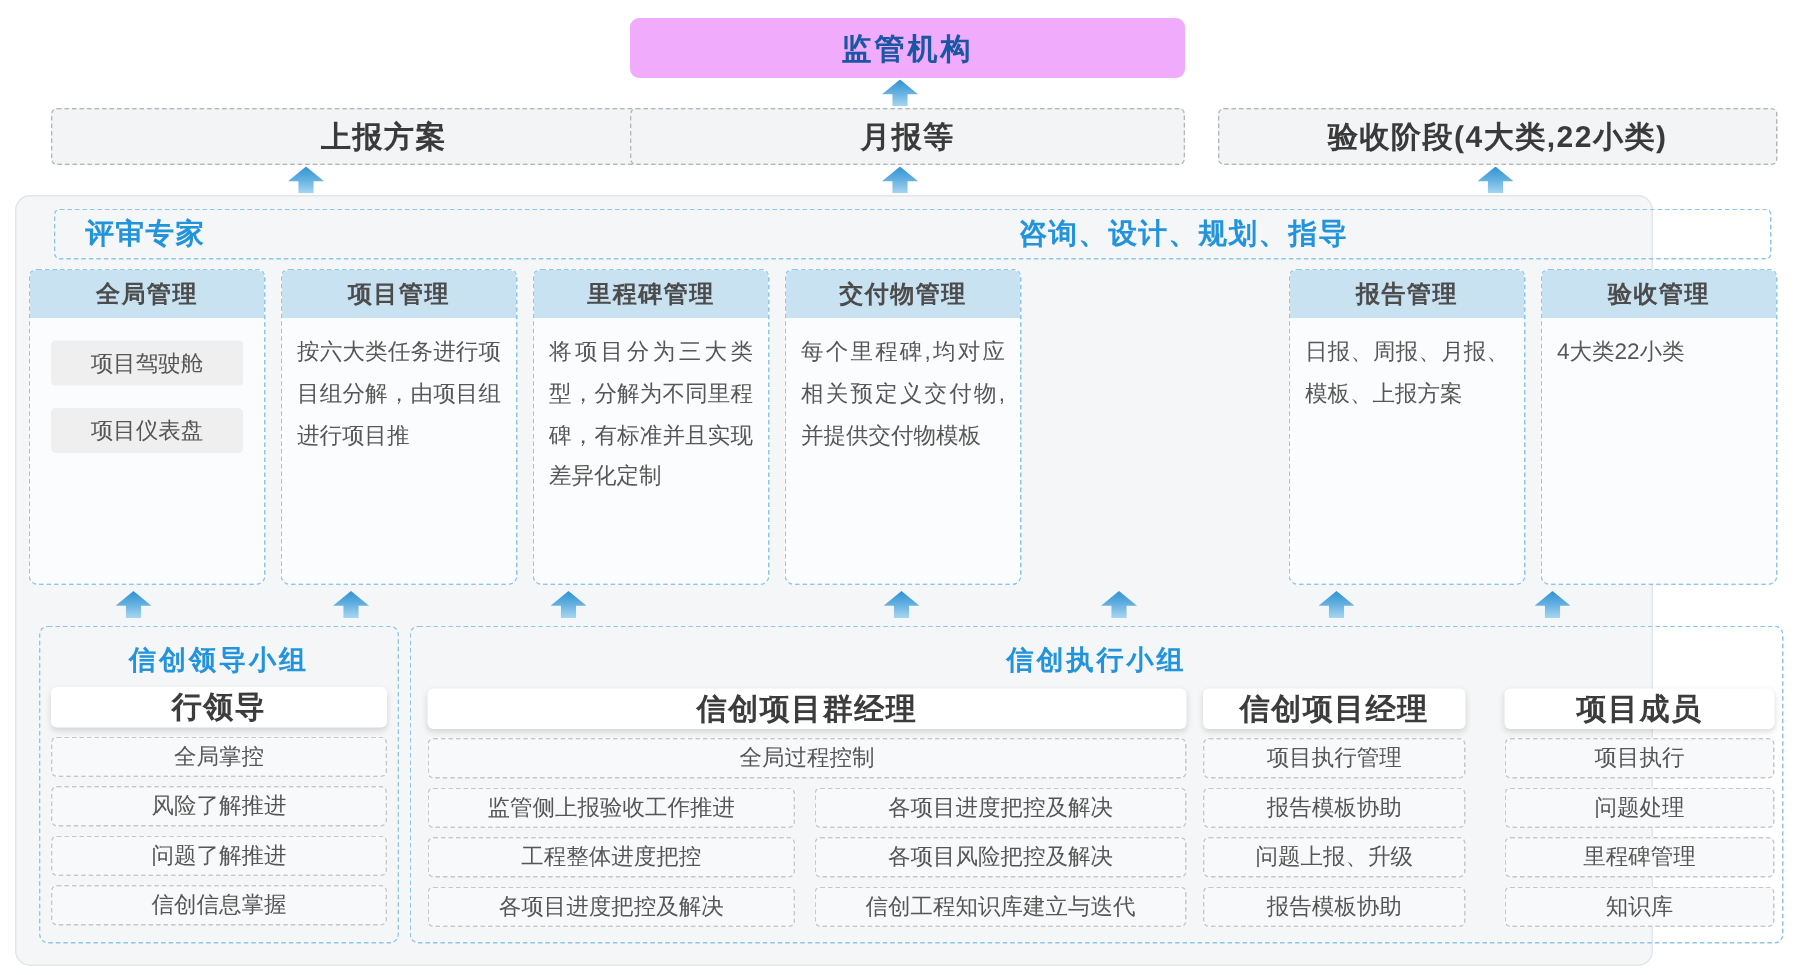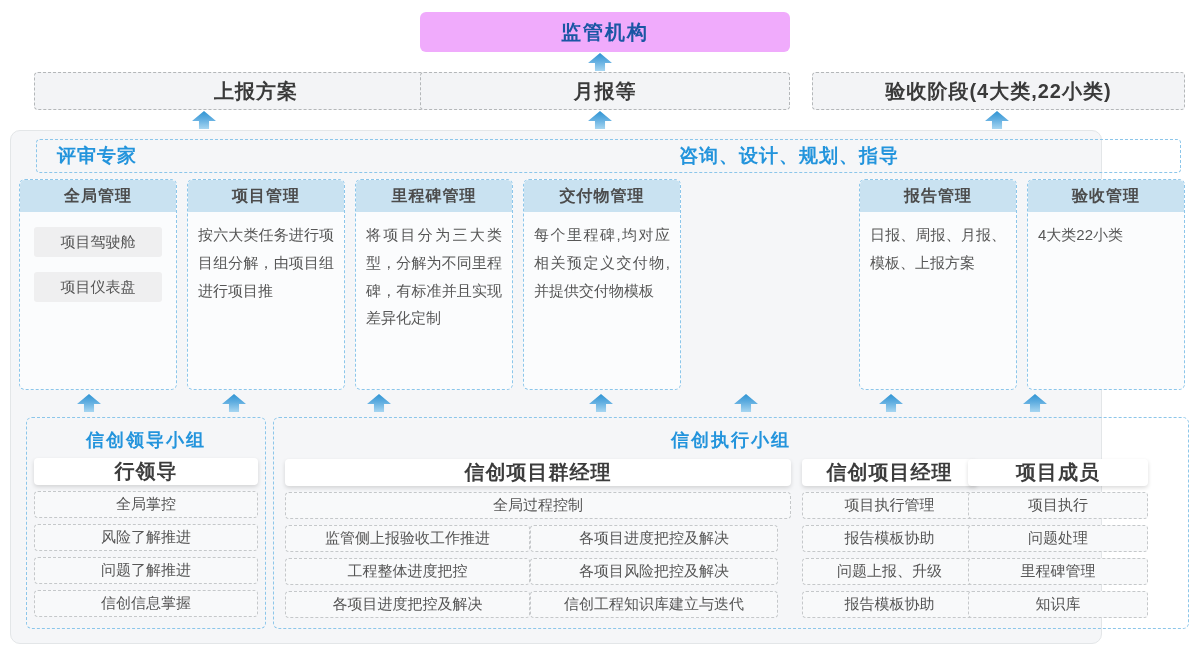--- a/index.html
+++ b/index.html
@@ -74,21 +74,21 @@
     color:#3c3c3c;font-size:20px;font-weight:bold;letter-spacing:1px;
   }
   .item{
     height:27px;border:1px dashed #c5c8ca;border-radius:4px;background:#f8f9fa;
     box-sizing:border-box;display:flex;align-items:center;justify-content:center;
     color:#565656;font-size:15px;
   }
   .lead-inner{width:224px;margin:6px auto 0;}
   .sec{position:absolute;top:41px;}
   .sec .item{margin-top:6px;}
-  .two-col{display:grid;grid-template-columns:245px 248px;}
+  .two-col{display:grid;grid-template-columns:245px 248px;column-gap:13px;}
 </style>
 </head>
 <body>
 
 <div class="canvas">
 
   <div class="top-box">
     <span>监管机构</span>
   </div>
 
@@ -181,21 +181,21 @@
       </div>
 
       <div class="sec" style="left:528px;width:175px;">
         <div class="pill-white">信创项目经理</div>
         <div class="item">项目执行管理</div>
         <div class="item">报告模板协助</div>
         <div class="item">问题上报、升级</div>
         <div class="item">报告模板协助</div>
       </div>
 
-      <div class="sec" style="left:694px;width:180px;">
+      <div class="sec" style="left:729px;width:180px;">
         <div class="pill-white">项目成员</div>
         <div class="item">项目执行</div>
         <div class="item">问题处理</div>
         <div class="item">里程碑管理</div>
         <div class="item">知识库</div>
       </div>
     </div>
 
   </div>
 </div>

